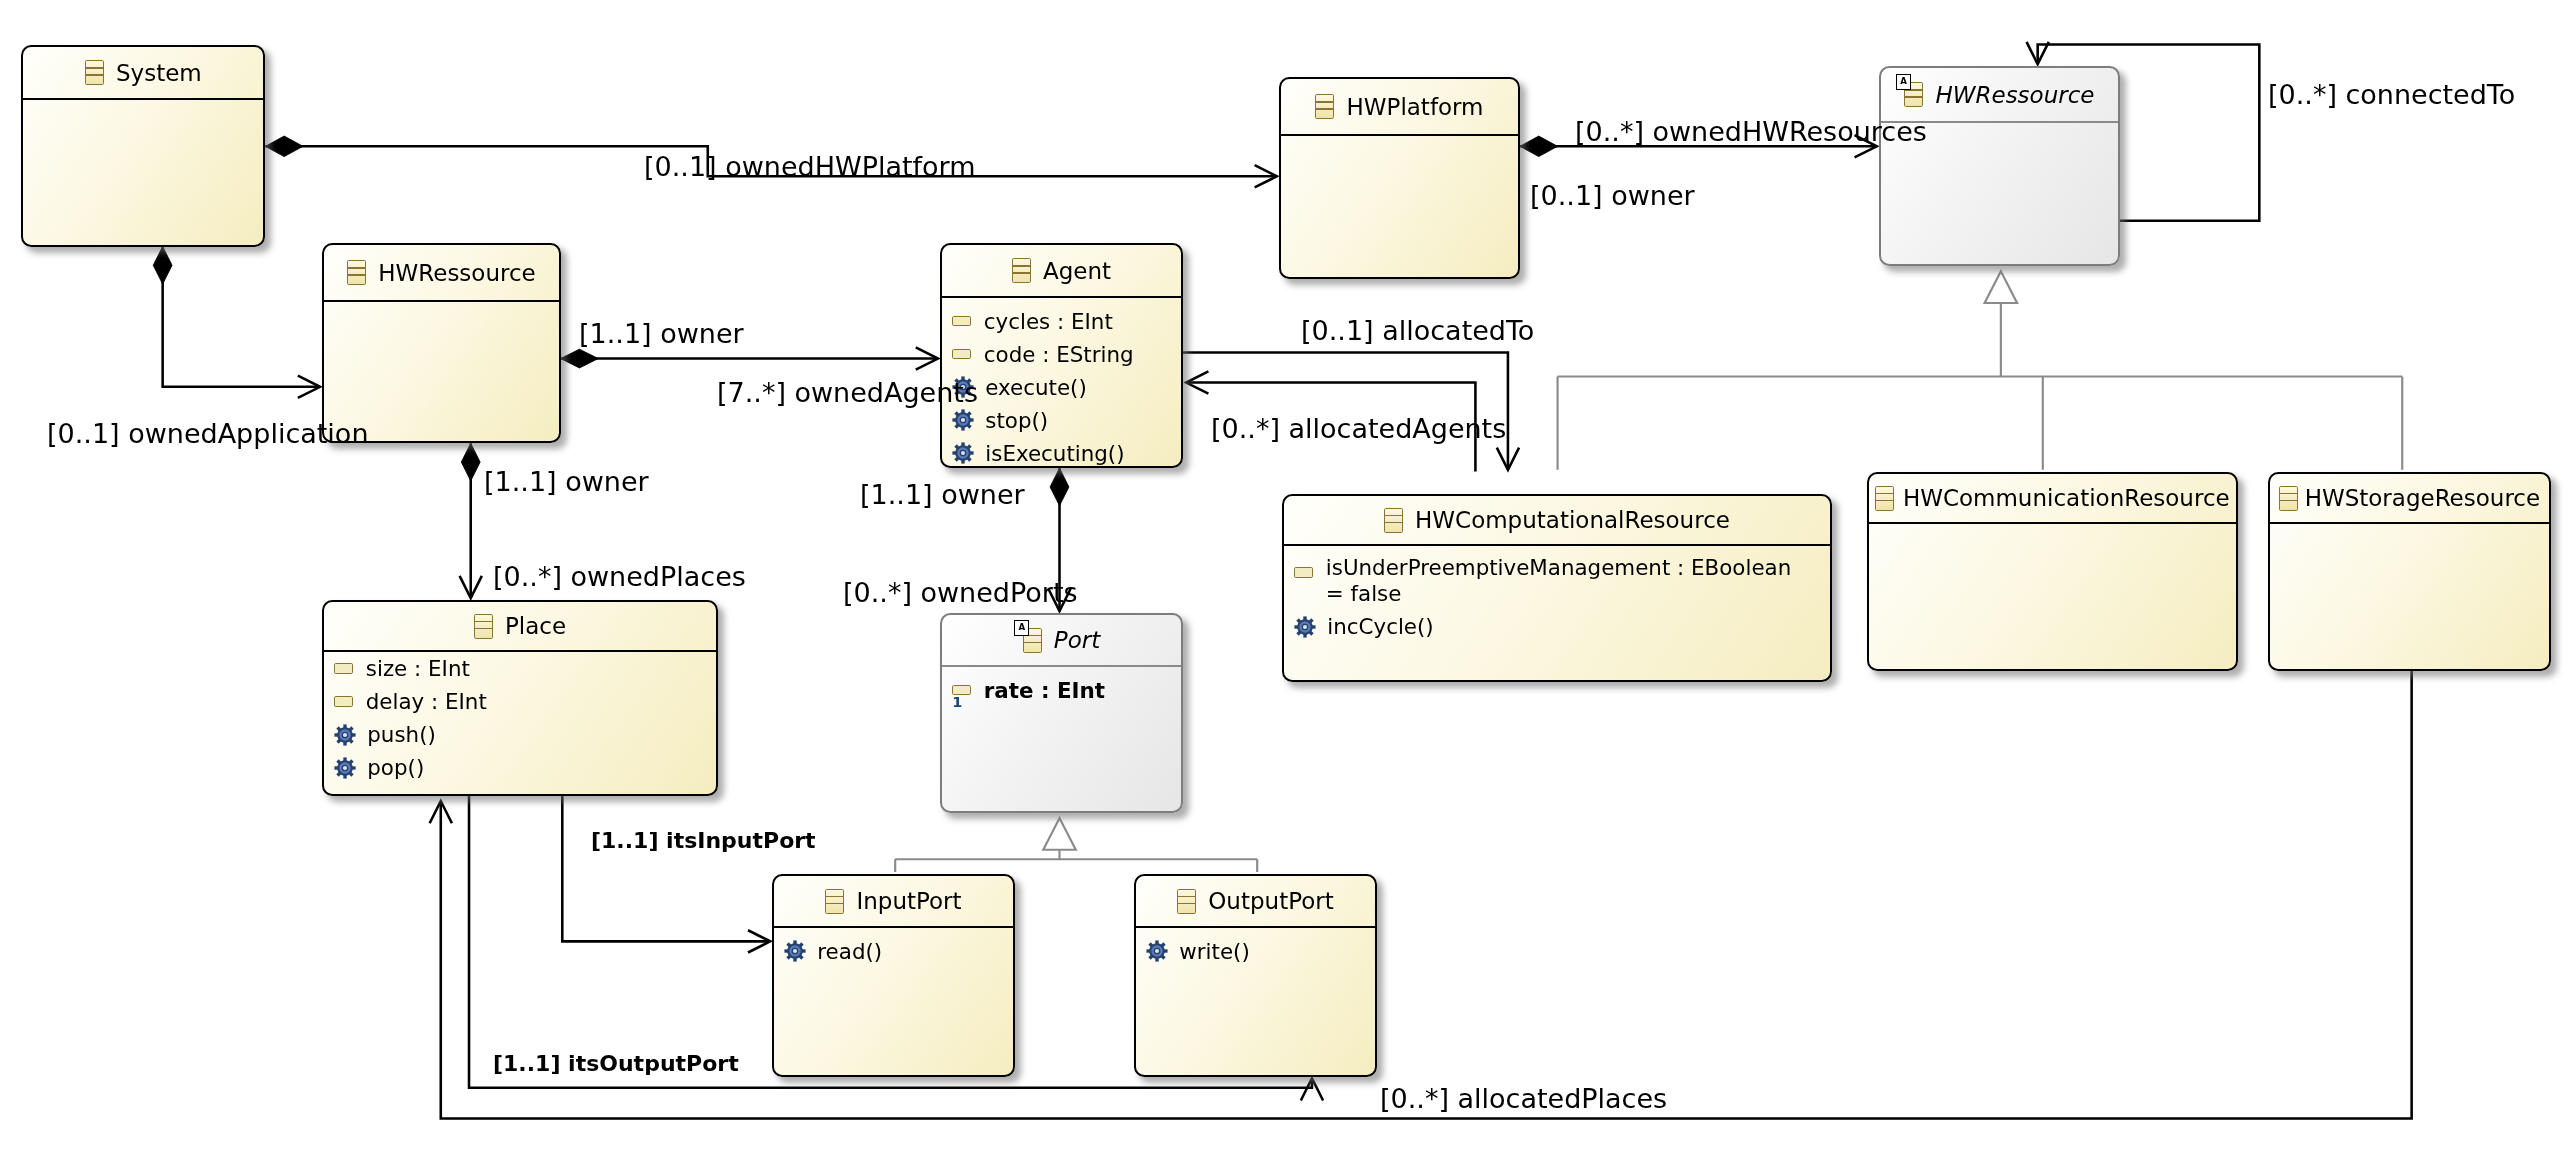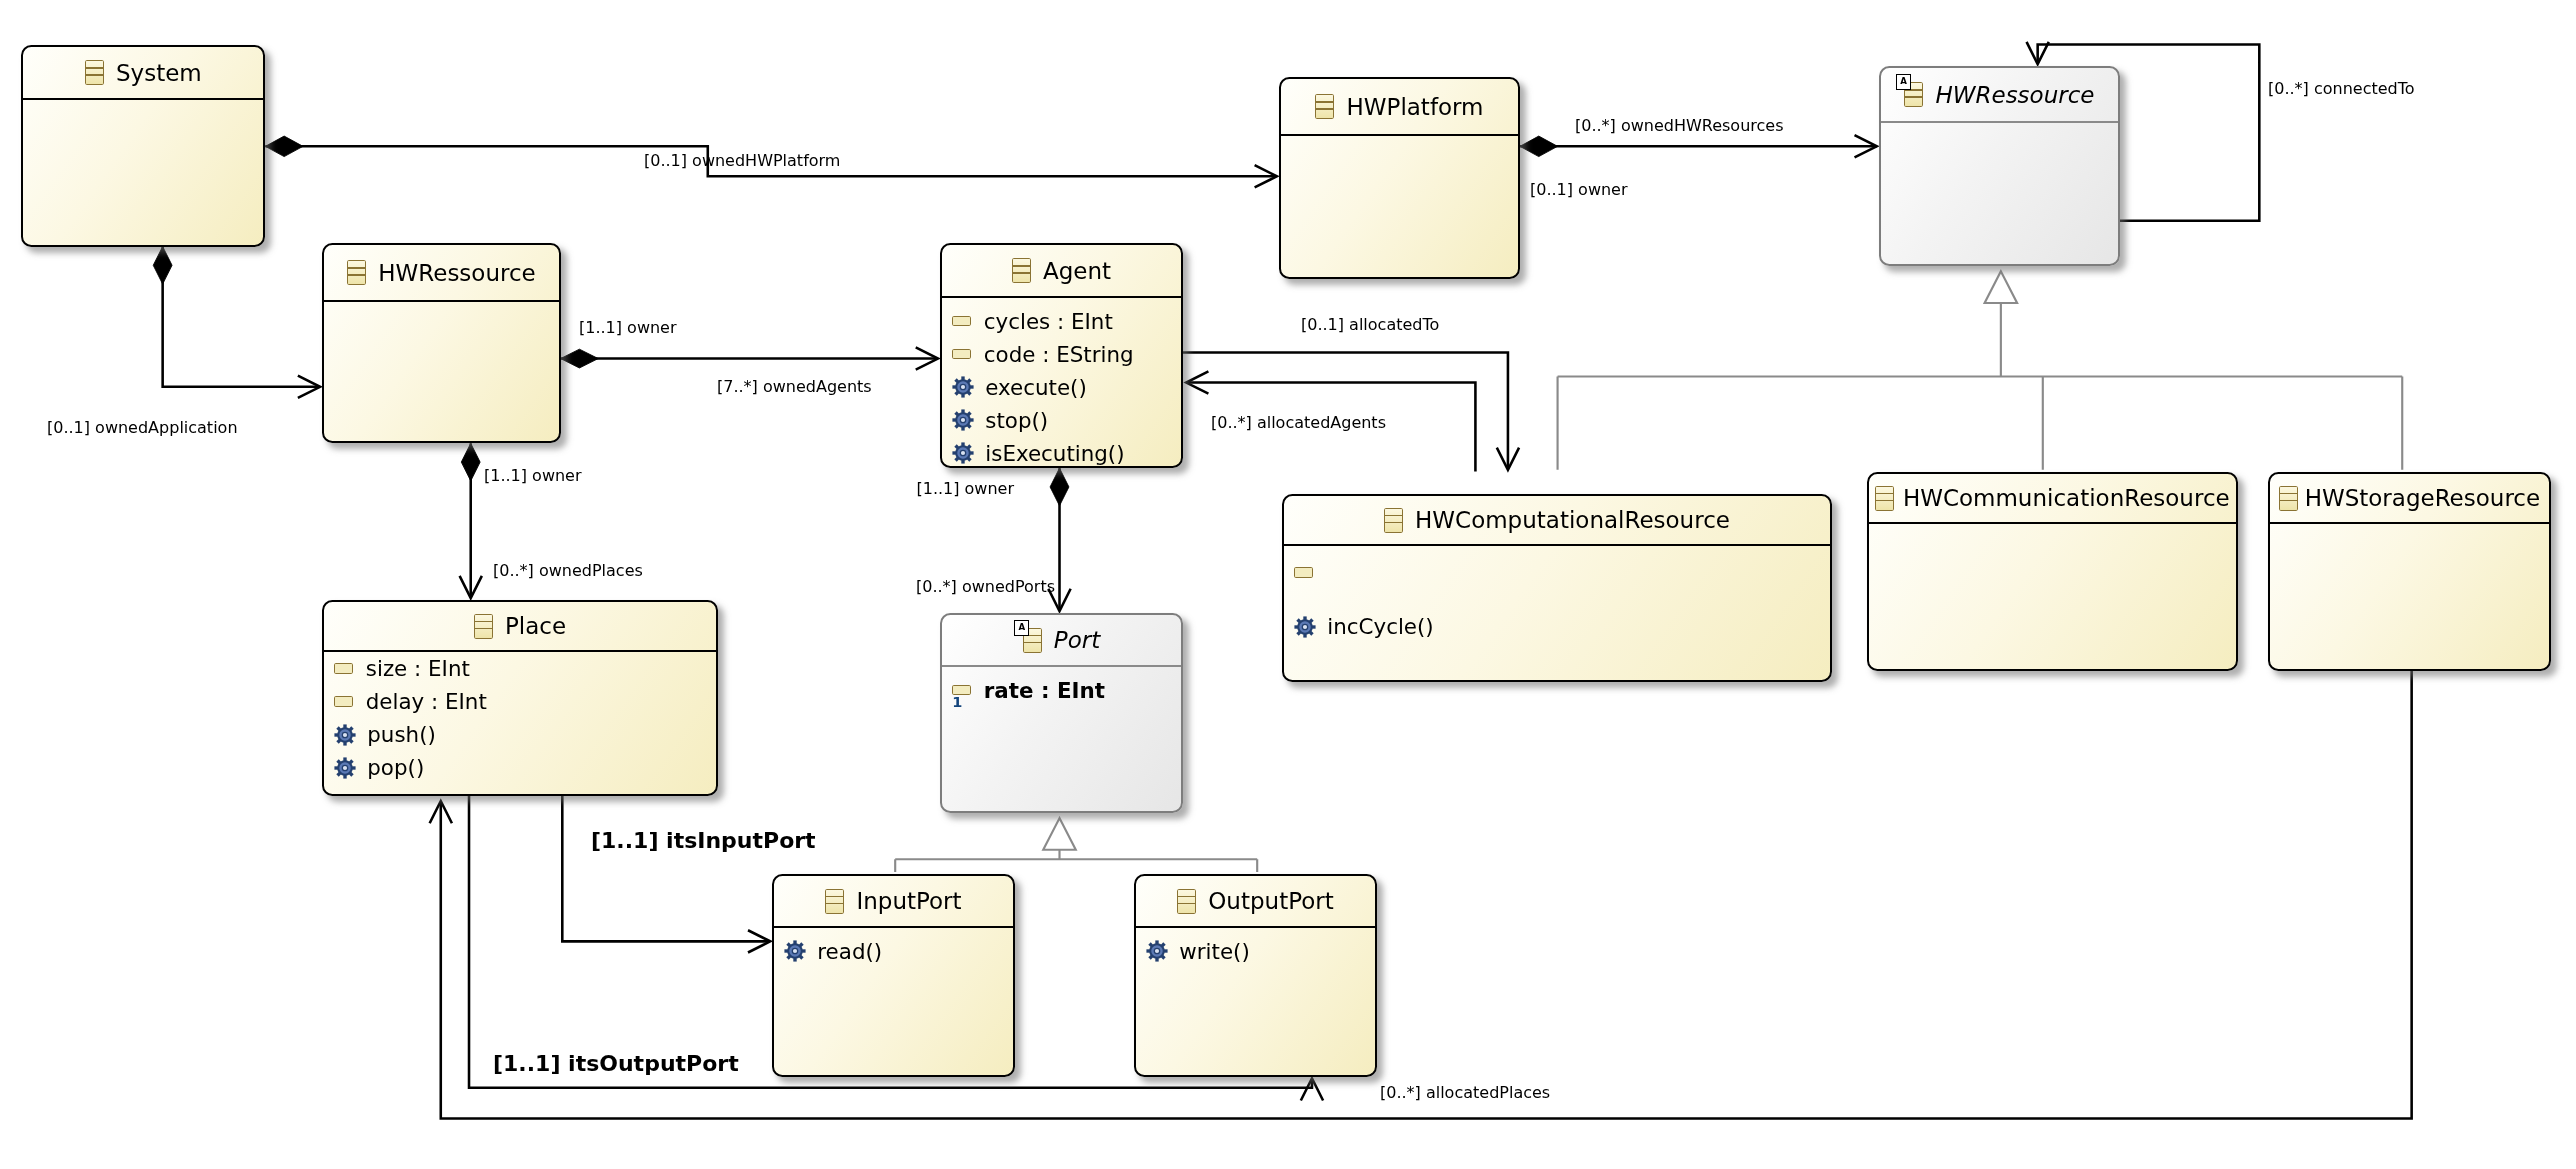--- a/index.html
+++ b/index.html
@@ -24,21 +24,21 @@
                background:linear-gradient(#fcf8e0,#eee4a9);}
   .eclass-icon::before,.eclass-icon::after{content:"";position:absolute;left:0;right:0;height:1.7px;background:#8a7333;}
   .eclass-icon::before{top:6px;} .eclass-icon::after{top:13px;}
   .abs-badge{position:absolute;top:-8.6px;left:-9.4px;width:13px;height:13.7px;background:#fff;border:1.7px solid #000;
              font-size:8.6px;font-weight:bold;line-height:13px;text-align:center;font-style:normal;}
   .attr-wrap{position:relative;flex:none;width:20.5px;}
   .attr-icon{display:block;width:19px;height:10.3px;border:1.7px solid #8a7333;border-radius:1.7px;background:#f3ecc0;box-sizing:border-box;}
   .member.wrap .attr-wrap{margin-top:12px;}
   .attr-badge{position:absolute;left:0px;top:8.6px;color:#14457c;font-weight:bold;font-size:14.5px;}
   .op-svg{width:22px;height:22px;flex:none;}
-  .edge-label{position:absolute;z-index:3;font-size:16px;white-space:nowrap;}
+  .edge-label{position:absolute;z-index:3;font-size:27px;white-space:nowrap;}
   .edge-label.bold{font-weight:bold;font-size:22px;}
   .ta-r{text-align:right;}
 </style>
 </head>
 <body>
 
 <svg width="0" height="0" style="position:absolute">
   <defs>
     <symbol id="gear" viewBox="0 0 26 26">
       <g fill="#24406f">
@@ -185,20 +185,21 @@
   <div class="uml-class" style="left:1282px;top:494px;width:550px;height:188px">
     <div class="uml-header" style="height:48px">
       <span class="eclass-icon"></span>
       <span class="uml-title">HWComputationalResource</span>
     </div>
     <div class="uml-body">
       <div class="member wrap">
         <span class="attr-wrap">
             <span class="attr-icon"></span>
           </span>
+        <span class="mtext">isUnderPreemptiveManagement : EBoolean = false</span>
       </div>
       <div class="member">
         <svg class="op-svg" viewBox="0 0 26 26" width="22" height="22">
             <use href="#gear"></use>
           </svg>
         <span class="mtext">incCycle()</span>
       </div>
     </div>
   </div>
 

